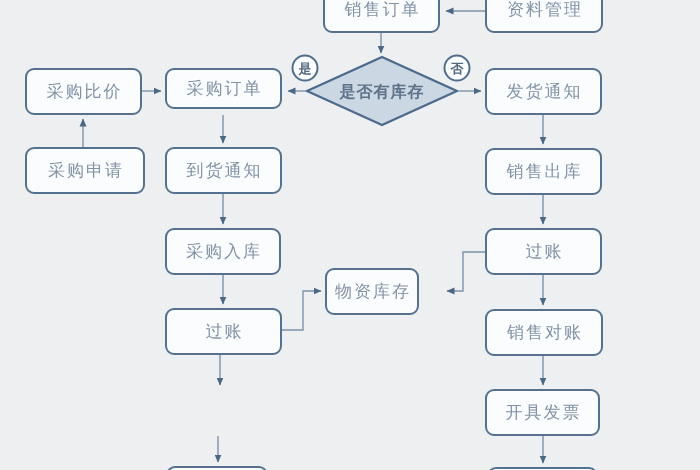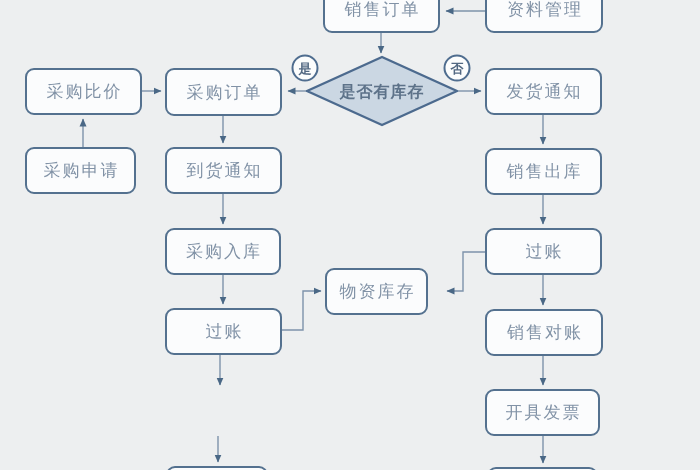--- a/index.html
+++ b/index.html
@@ -98,49 +98,49 @@
   </div>
 
   <div class="node" style="left:485px; top:-14px; width:118px; height:47px">
     <span class="node-label">资料管理</span>
   </div>
 
   <div class="node" style="left:25px; top:68px; width:117px; height:47px">
     <span class="node-label">采购比价</span>
   </div>
 
-  <div class="node" style="left:165px; top:68px; width:117px; height:48px">
+  <div class="node" style="left:165px; top:68px; width:117px; height:41px">
     <span class="node-label">采购订单</span>
   </div>
 
   <div class="node" style="left:485px; top:68px; width:117px; height:47px">
     <span class="node-label">发货通知</span>
   </div>
 
-  <div class="node" style="left:25px; top:147px; width:111px; height:47px">
+  <div class="node" style="left:25px; top:147px; width:120px; height:47px">
     <span class="node-label">采购申请</span>
   </div>
 
   <div class="node" style="left:165px; top:147px; width:117px; height:47px">
     <span class="node-label">到货通知</span>
   </div>
 
   <div class="node" style="left:485px; top:148px; width:117px; height:47px">
     <span class="node-label">销售出库</span>
   </div>
 
   <div class="node" style="left:165px; top:228px; width:116px; height:47px">
     <span class="node-label">采购入库</span>
   </div>
 
   <div class="node" style="left:485px; top:228px; width:117px; height:47px">
     <span class="node-label">过账</span>
   </div>
 
-  <div class="node" style="left:325px; top:268px; width:103px; height:47px">
+  <div class="node" style="left:325px; top:268px; width:94px; height:47px">
     <span class="node-label">物资库存</span>
   </div>
 
   <div class="node" style="left:165px; top:308px; width:117px; height:47px">
     <span class="node-label">过账</span>
   </div>
 
   <div class="node" style="left:485px; top:309px; width:118px; height:47px">
     <span class="node-label">销售对账</span>
   </div>

